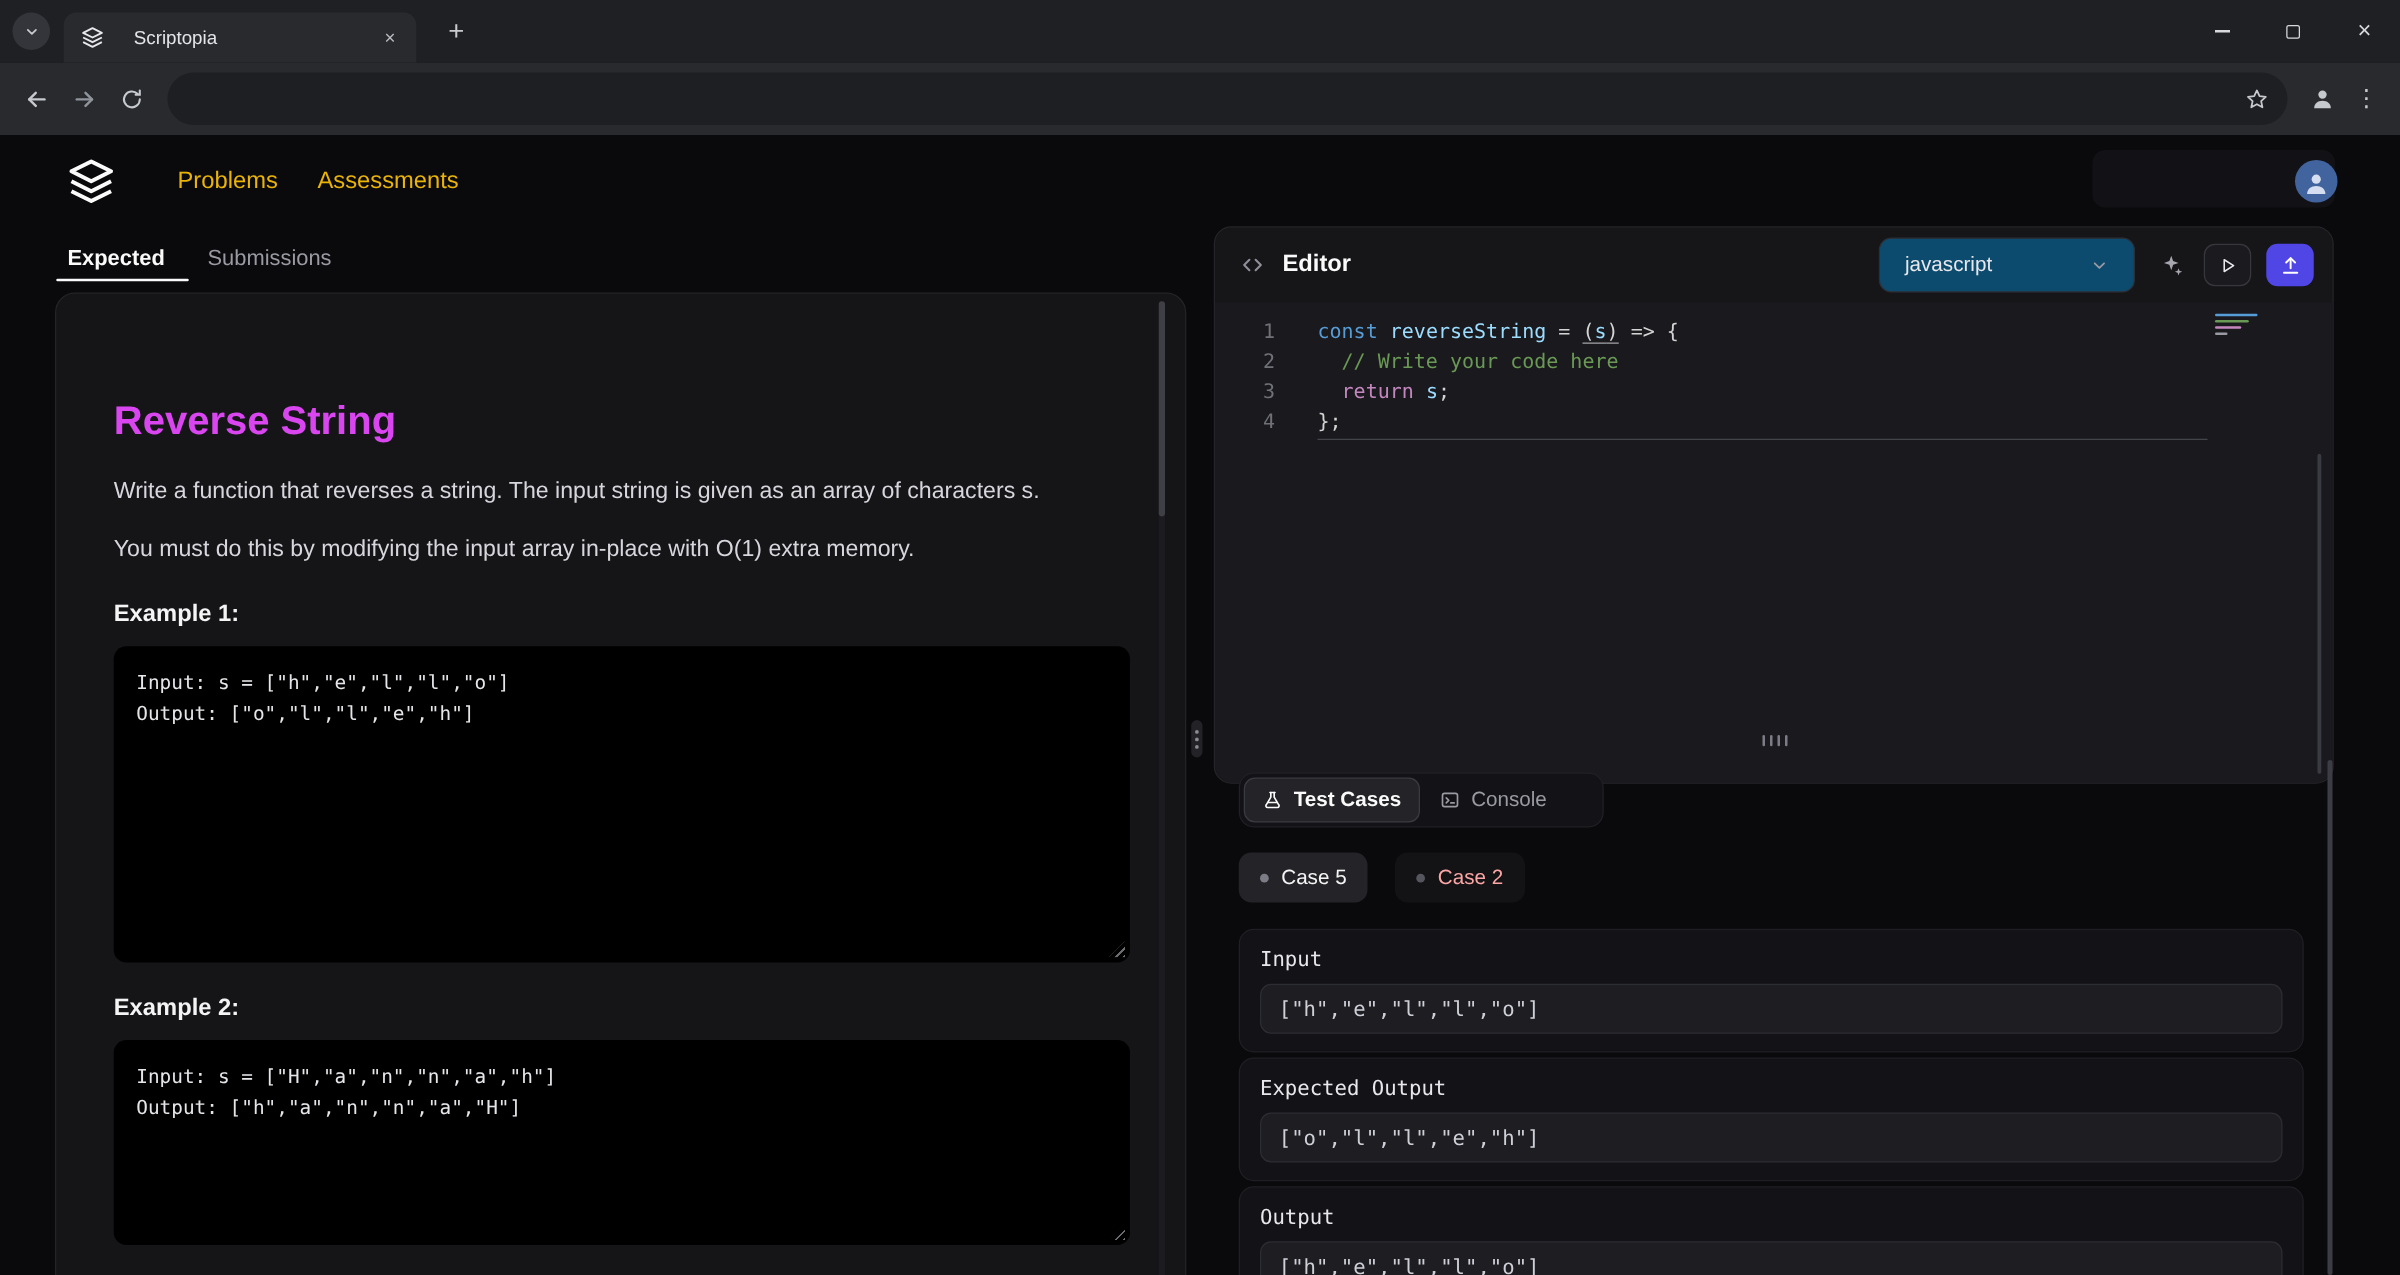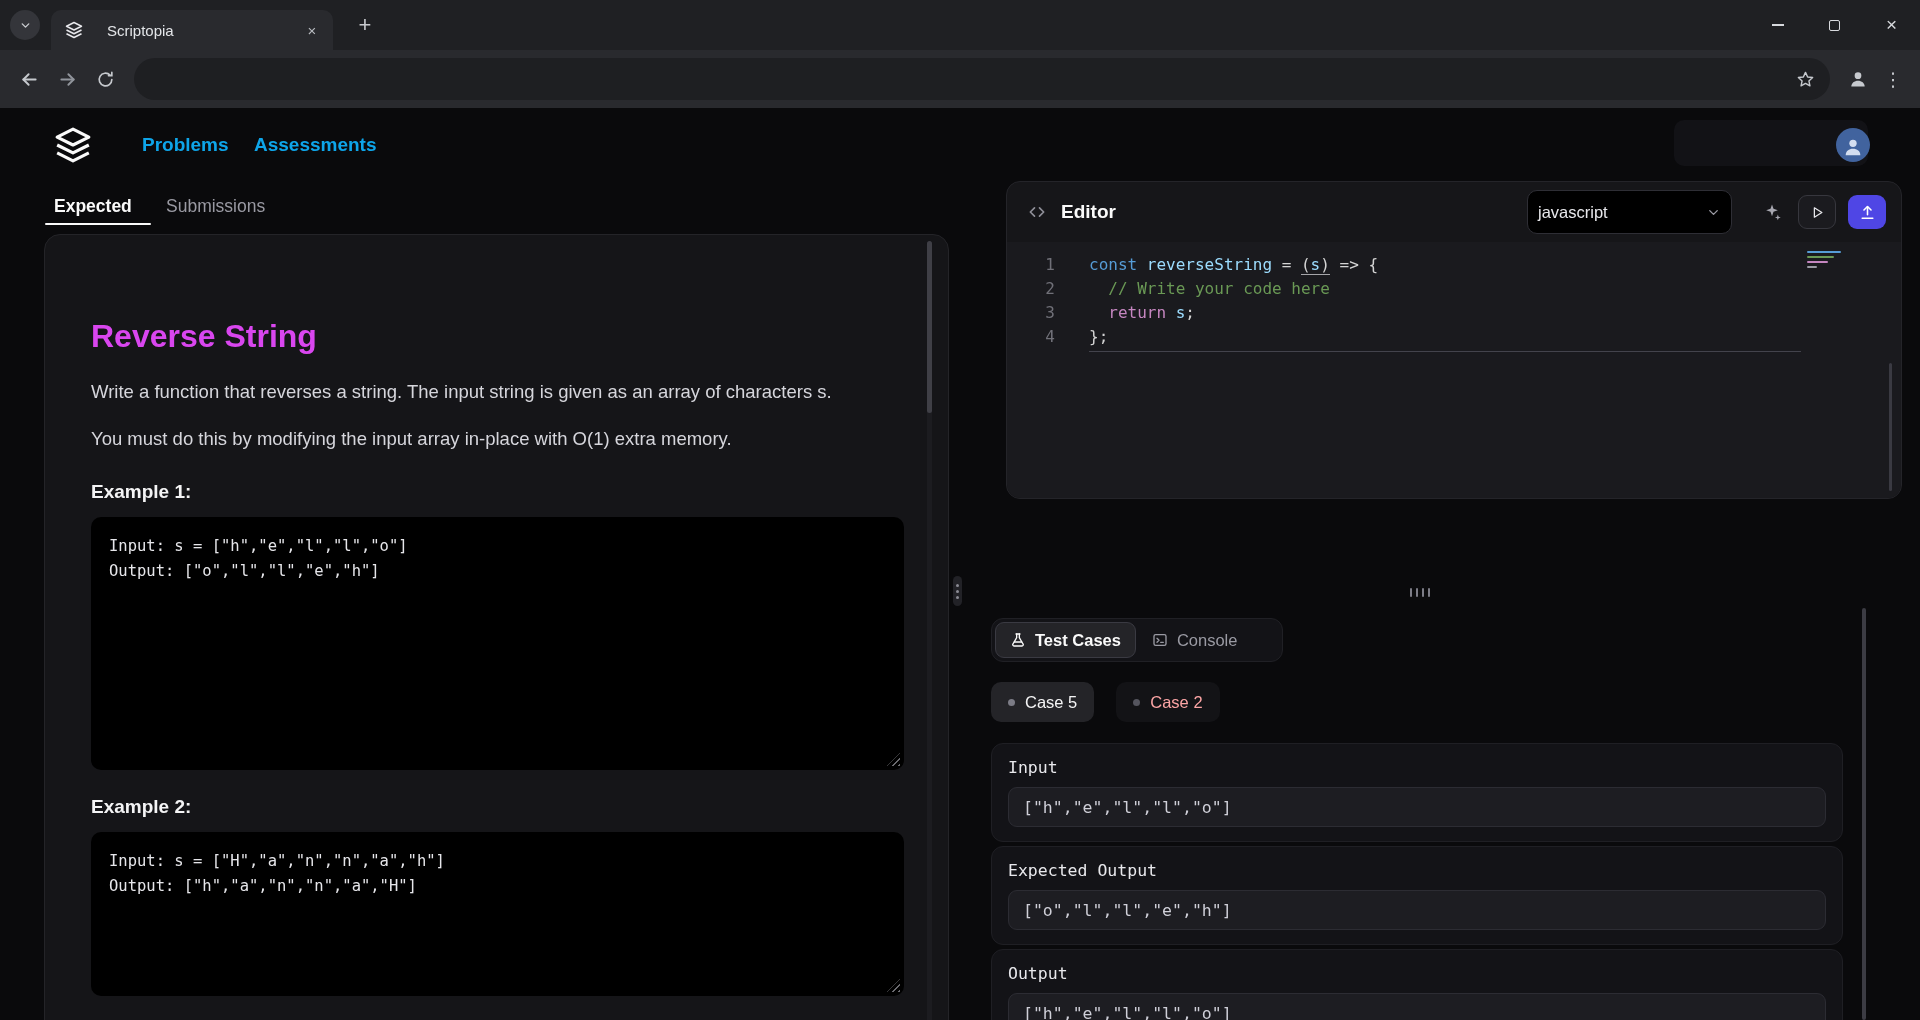--- a/index.html
+++ b/index.html
@@ -35,21 +35,21 @@
   .addressbar input { flex:1; background:transparent; border:0; outline:0; color:#e3e5e8; font-size:15px;
     font-family:"Liberation Sans", sans-serif; }
   .star-btn { width:34px; height:34px; color:#c6c9ce; flex:none; }
   .profile-btn { width:36px; height:36px; color:#c6c9ce; flex:none; }
   .menu-btn { width:34px; height:36px; color:#c6c9ce; font-size:19px; flex:none; }
 
   
   .app { position:absolute; top:108px; left:0; right:0; bottom:0; background:#0a0a0c; overflow:hidden; }
 
   .logo { position:absolute; left:54px; top:18px; width:38px; height:38px; }
-  .nav-link { position:absolute; top:26px; font-size:19px; color:#0ea5e9; font-weight:700; }
+  .nav-link { position:absolute; top:26px; font-size:19px; color:#eab308; font-weight:400; }
   .nav-link.problems { left:142px; }
   .nav-link.assessments { left:254px; }
   .nav-soft-highlight { position:absolute; left:1674px; top:12px; width:194px; height:46px;
     background:#121216; border-radius:10px; }
   .nav-avatar { position:absolute; left:1836px; top:20px; width:34px; height:34px; border-radius:50%;
     background:#41639e; overflow:hidden; color:#d4def0; }
 
   .ptab { position:absolute; top:88px; font-size:17.5px; }
   .ptab.statement { left:54px; color:#fafafa; font-weight:600; }
   .ptab.submissions { left:166px; color:#9a9aa3; font-weight:400; }
@@ -66,28 +66,28 @@
     padding:17px 18px; font-family:"DejaVu Sans Mono", monospace; font-size:15.5px; line-height:25px;
     color:#e6e6ea; position:relative; white-space:pre; }
   .code-sample.small { height:164px; }
   .resize-grip { position:absolute; right:4px; bottom:4px; width:13px; height:13px;
     clip-path:polygon(100% 0,100% 100%,0 100%);
     background:repeating-linear-gradient(135deg, transparent 0 3px, #6b6b70 3px 4.6px); }
   .card-scroll-track { position:absolute; right:16px; top:6px; bottom:14px; width:5px; background:#1c1c20; border-radius:3px; }
   .card-scroll-thumb { position:absolute; right:16px; top:6px; width:5px; height:172px; background:#3f3f46; border-radius:3px; }
 
   
-  .editor-card { position:absolute; left:1006px; top:73px; width:896px; height:318px;
+  .editor-card { position:absolute; left:971px; top:73px; width:896px; height:446px;
     background:#161619; border:1px solid #242429; border-radius:14px; }
   .editor-header { height:60px; display:flex; align-items:center; padding:0 15px 0 20px; }
   .code-tag-icon { color:#8f8f98; flex:none; }
   .editor-title { margin-left:14px; font-size:19px; font-weight:600; color:#fafafa; }
   .header-spacer { flex:1; }
-  .lang-select { width:205px; height:44px; background:#000000; border:1px solid #2e2e35; border-radius:10px;
-    display:flex; align-items:center; padding:0 10px; color:#e8e8ec; font-size:16.5px; margin-right:24px; }
+  .lang-select { width:205px; height:44px; background:#0c4a6e; border:1px solid #2e2e35; border-radius:10px;
+    display:flex; align-items:center; padding:0 20px; color:#e8e8ec; font-size:16.5px; margin-right:13px; }
   .lang-select .chev { margin-left:auto; color:#9a9aa3; display:flex; }
   .icon-btn { width:32px; height:34px; color:#a7a7b0; margin-right:10px; flex:none; }
   .run-btn { width:38px; height:34px; border:1px solid #37373e; background:#1b1b1f; border-radius:9px;
     color:#e8e8ec; margin-right:12px; flex:none; }
   .submit-btn { width:38px; height:34px; border-radius:9px; color:#fff; flex:none; border:0; }
 
   .editor-body { position:absolute; top:60px; left:0; right:0; bottom:0; background:#1a1a1e;
     border-radius:0 0 14px 14px; padding-top:11px; font-family:"DejaVu Sans Mono", monospace;
     font-size:16px; overflow:hidden; }
   .code-line { display:flex; height:24px; line-height:24px; }

